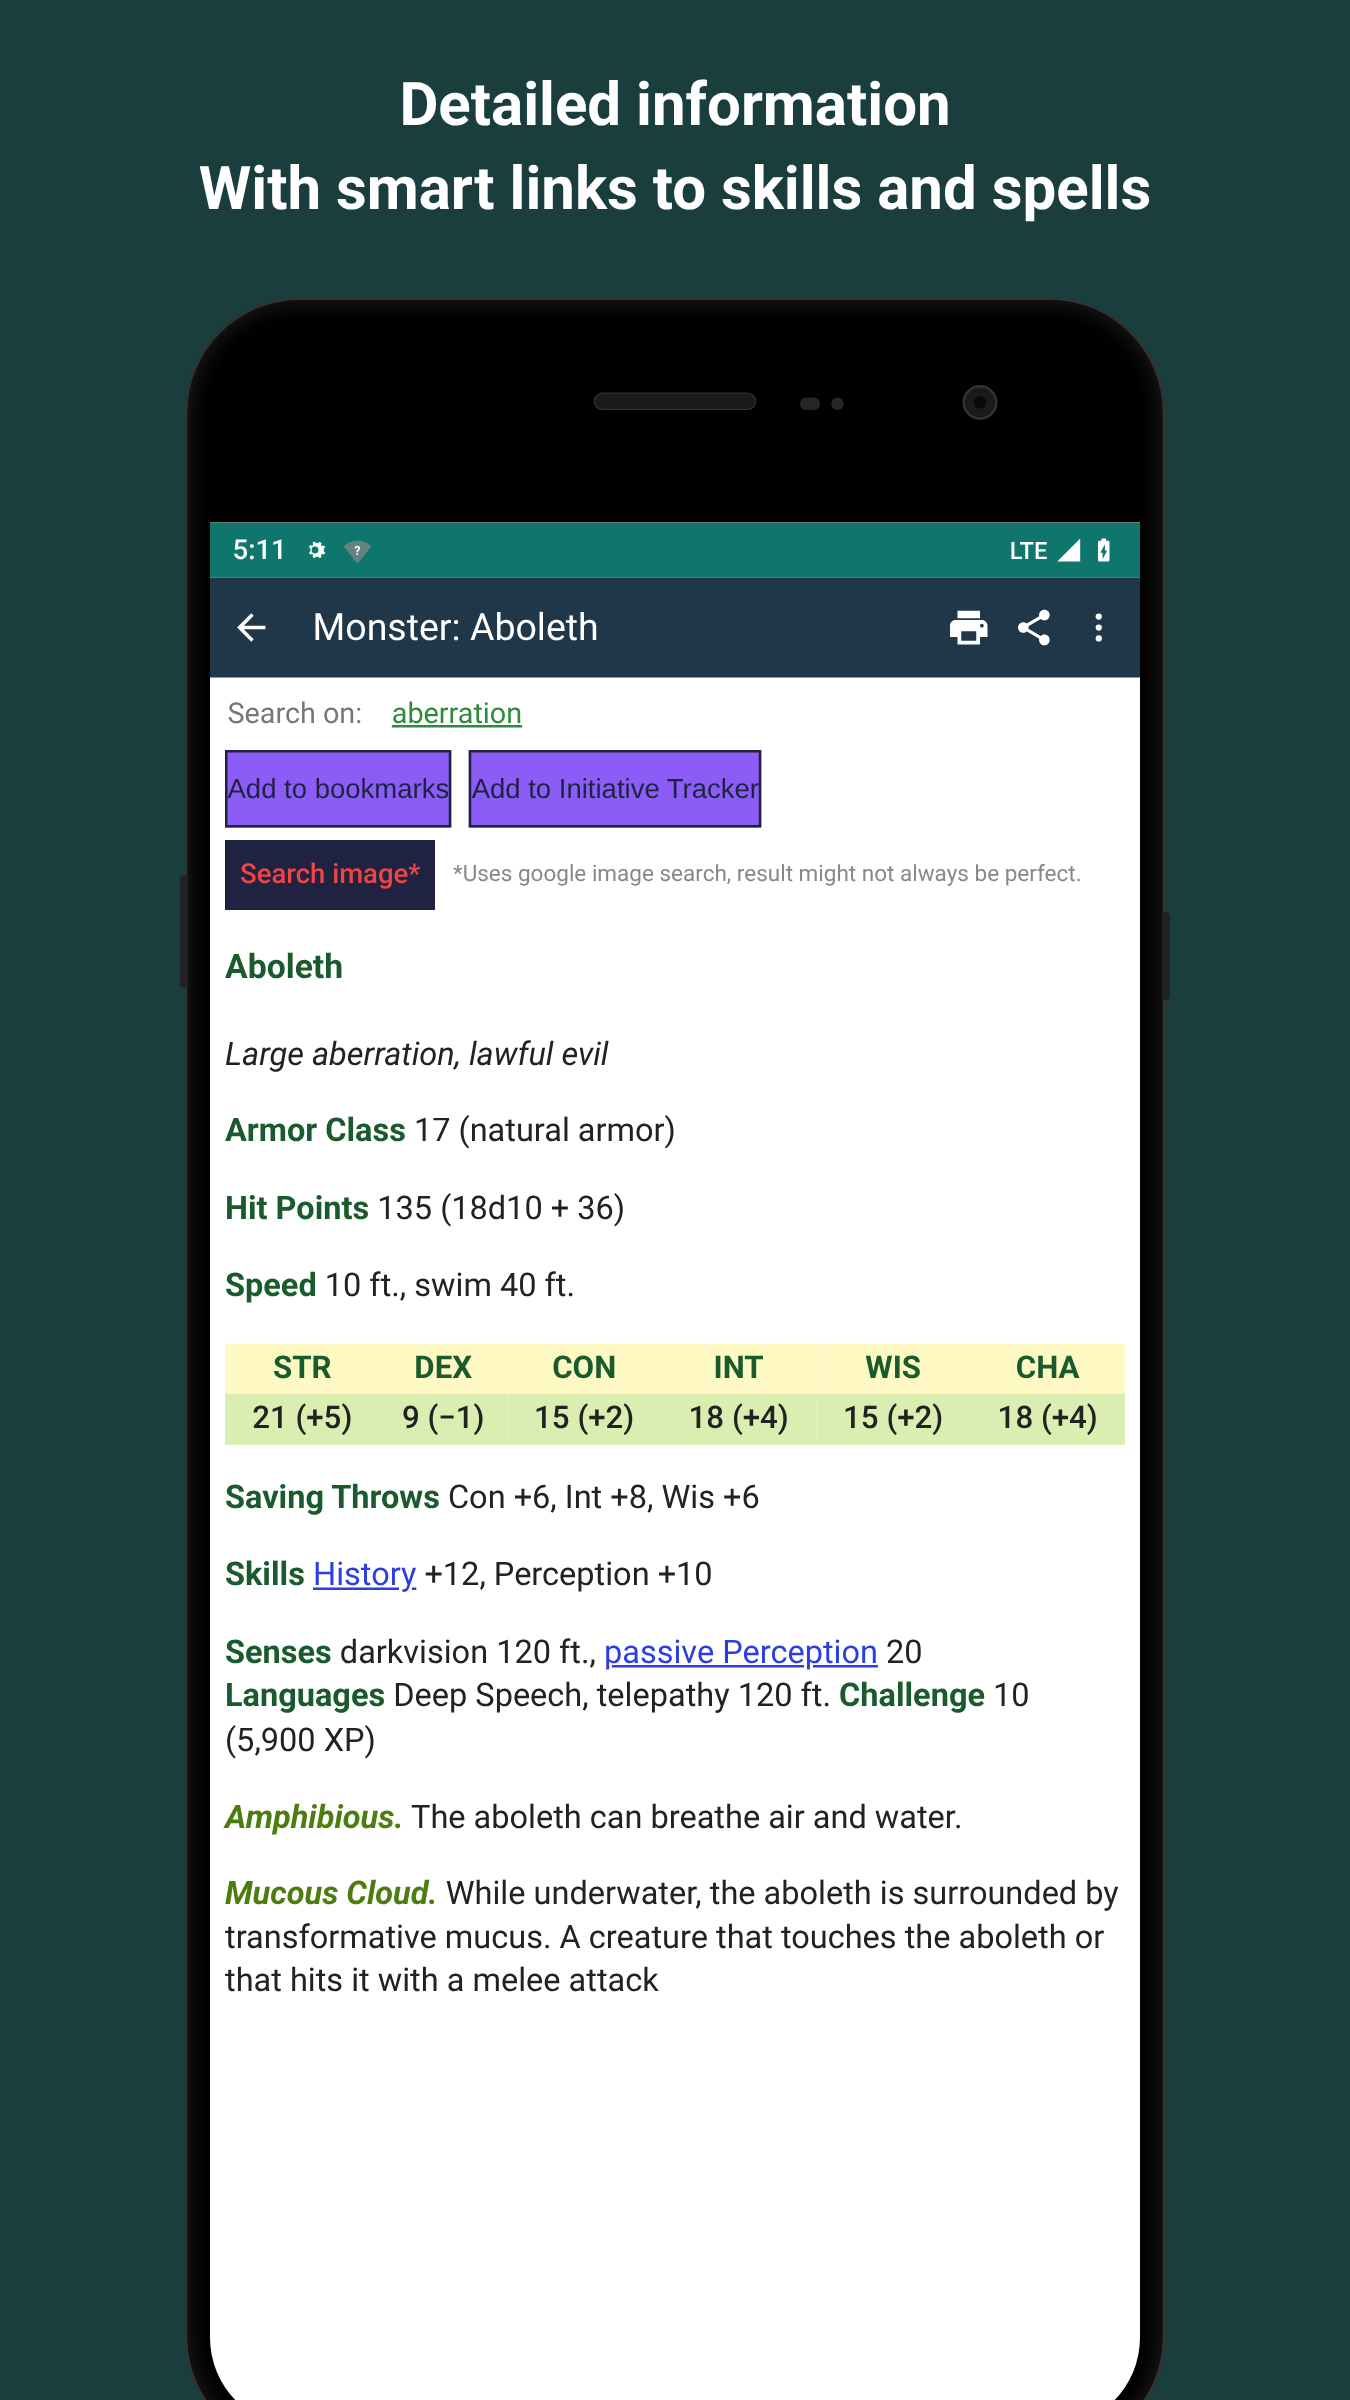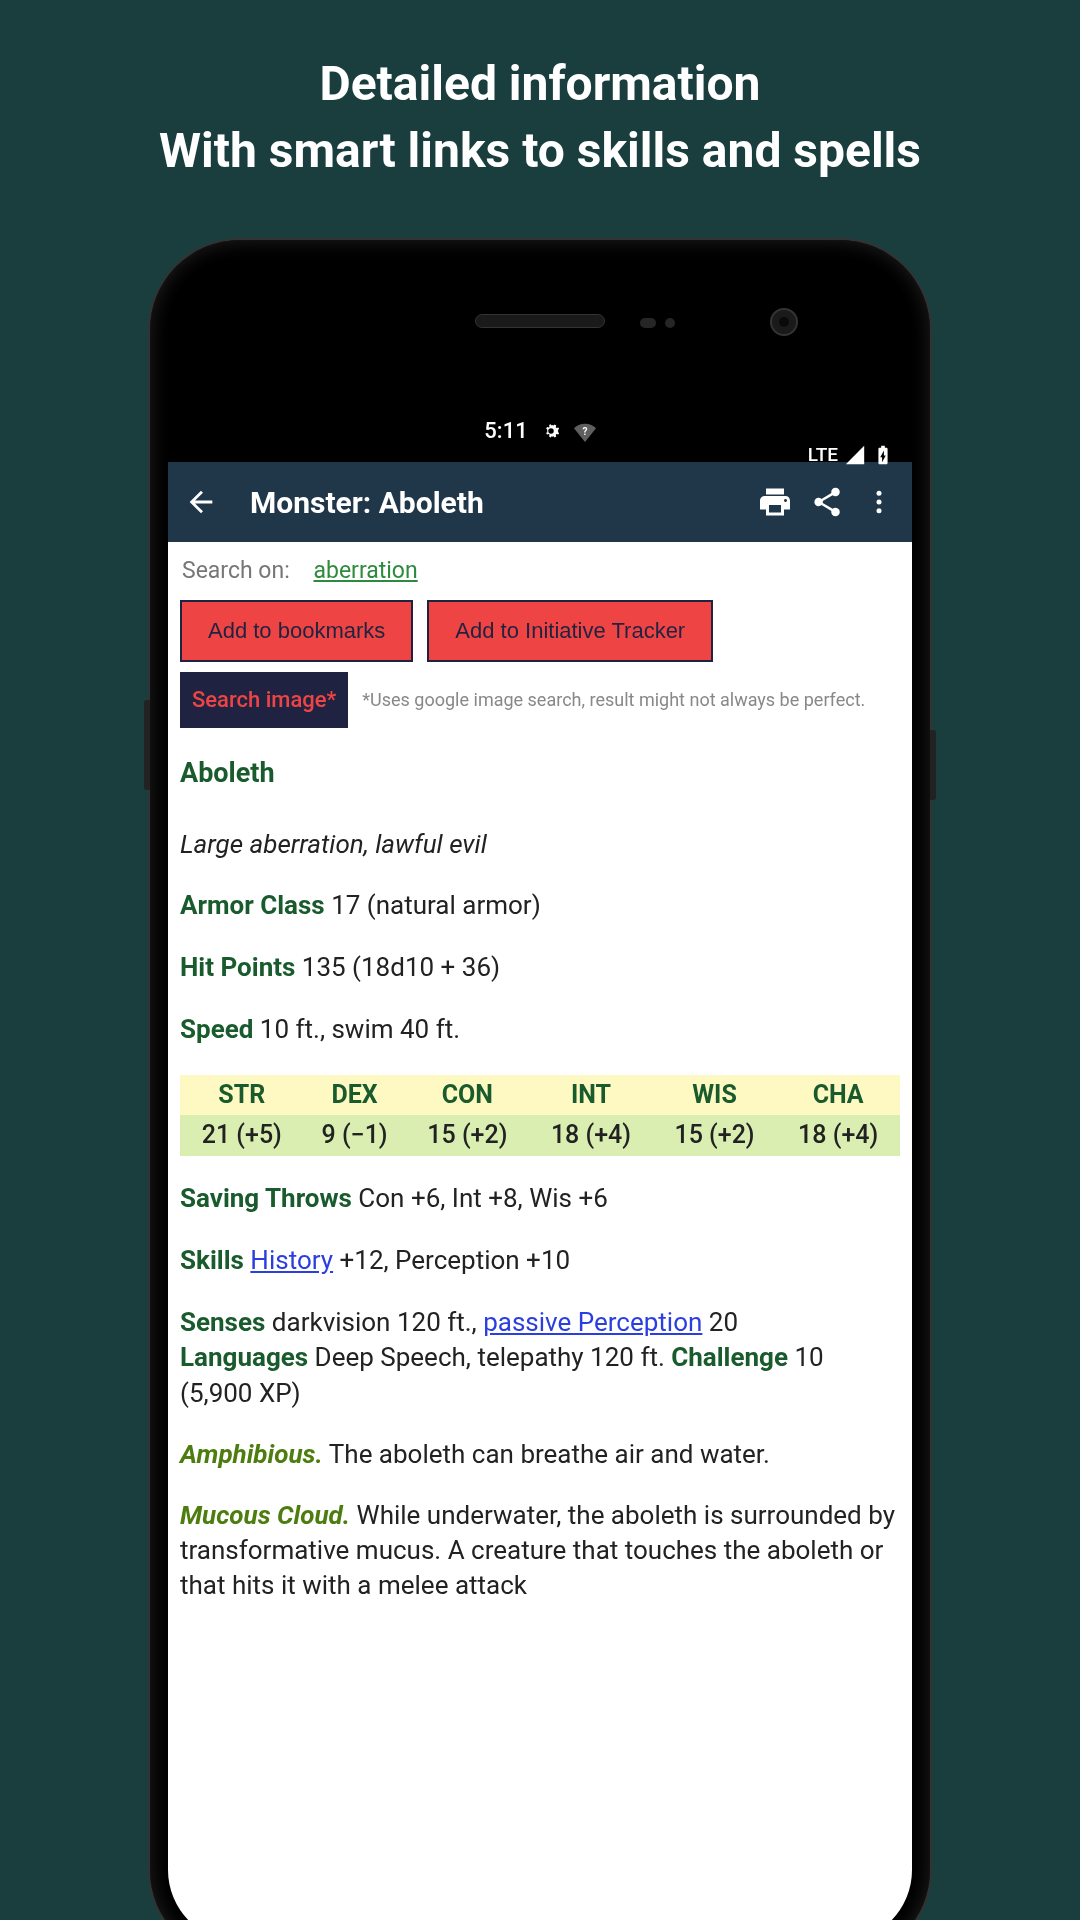--- a/index.html
+++ b/index.html
@@ -51,58 +51,57 @@
   .camera{position:absolute;top:50px;left:calc(50% + 230px);width:28px;height:28px;background:#1a1a1a;border-radius:50%;border:2px solid #333;}
   .camera::after{content:'';position:absolute;top:7px;left:7px;width:10px;height:10px;background:#0a0a0a;border-radius:50%;}
   .screen {
     position: absolute;
     top: 160px;
     left: 0; right: 0; bottom: 0;
     background: #fff;
     overflow: hidden;
   }
   .statusbar {
-    background: #000000;
+    background: #0f766e;
     color: #fff;
     height: 44px;
     display: flex;
     align-items: center;
     padding: 0 18px;
     font-size: 22px;
     font-weight: 500;
-    flex-direction: column;
   }
   .statusbar .sb-left { display:flex; align-items:center; gap:12px; }
   .statusbar .sb-right { margin-left:auto; display:flex; align-items:center; gap:6px; font-size:19px; }
   .sb-icon { width:22px; height:22px; display:inline-block; }
   .appbar {
     background: #20374a;
     color: #fff;
     height: 80px;
     display: flex;
     align-items: center;
     padding: 0 14px;
     gap: 14px;
   }
-  .appbar-title { font-size: 30px; font-weight: 700; flex:1; margin-left:16px;}
+  .appbar-title { font-size: 30px; font-weight: 400; flex:1; margin-left:16px;}
   .ab-icon { width:38px; height:38px; display:flex; align-items:center; justify-content:center; cursor:pointer;}
   .content {
     padding: 14px 12px 0;
     font-size: 24px;
     color: #222;
     line-height: 1.3;
   }
   .search-on { color:#777; font-size:23px; margin-bottom:14px; padding-left:2px;}
   .search-on a { color:#2e8b3d; text-decoration:underline; margin-left:18px;}
   .btn-row { display:flex; gap:14px; margin: 6px 0 10px; }
   .btn {
     border: 2px solid #1f2341;
-    background:#ef4444;
+    background:#8b5cf6;
     color:#1f2341;
-    padding: 16px 26px;
+    padding: 16px 0;
     font-size: 22px;
     font-weight:500;
     cursor:pointer;
   }
   .btn-dark {
     background:#1f2341; color:#ef4444; border:none;
     padding: 14px 12px; font-size:22px; font-weight:500;
     display:inline-block; cursor:pointer;
   }
   .img-note-row { display:flex; align-items:center; gap:14px; margin-bottom:28px;}

